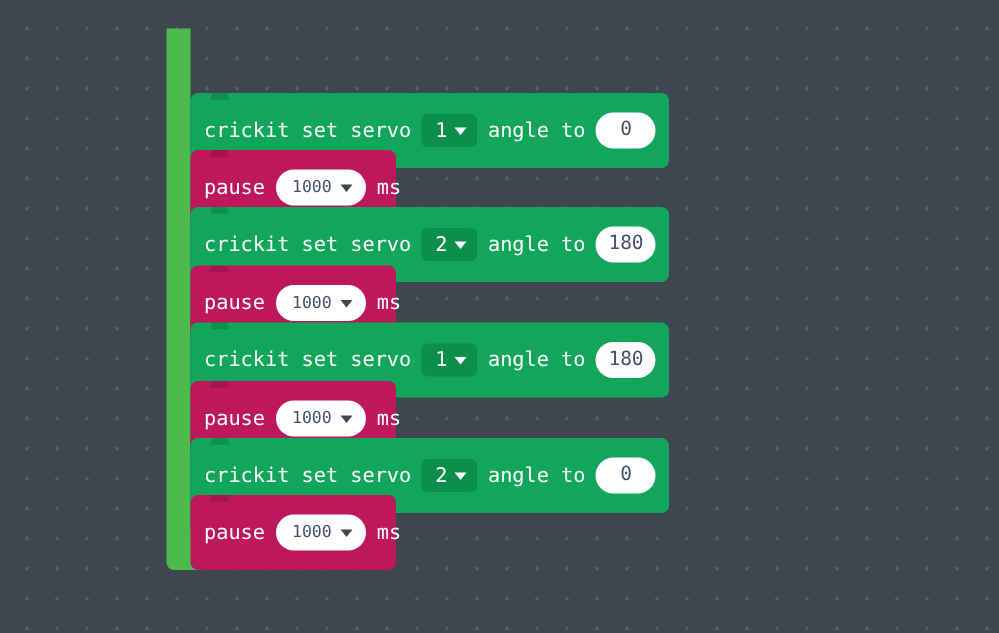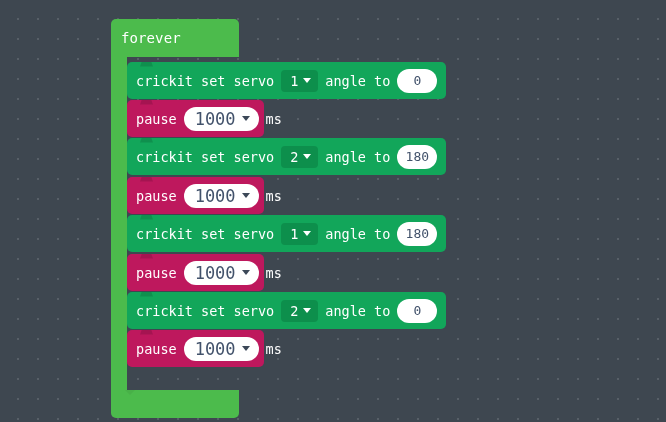--- a/index.html
+++ b/index.html
@@ -75,21 +75,21 @@
     width: 0; height: 0;
     border-left: 5px solid transparent;
     border-right: 5px solid transparent;
     border-top: 5px solid #45aa45;
     opacity: 0.55;
   }
 
   
   .stmt {
     position: absolute;
-    height: 37px;
+    height: 50px;
     border-radius: 5px;
     display: flex;
     align-items: center;
     box-sizing: border-box;
     padding: 0 9px;
     color: #ffffff;
     font-size: 13.5px;
     white-space: nowrap;
   }
   
@@ -161,40 +161,37 @@
   .field-pill {
     display: inline-flex;
     align-items: center;
     gap: 6px;
     background: #ffffff;
     border-radius: 14px;
     height: 24px;
     padding: 0 9px 0 11px;
     margin: 0 7px;
     color: #42526b;
-    font-size: 17px;
+    font-size: 11px;
     line-height: 14px;
   }
   .caret-dark {
     width: 0; height: 0;
     border-left: 4.5px solid transparent;
     border-right: 4.5px solid transparent;
     border-top: 5px solid #3c4858;
     display: inline-block;
   }
 </style>
 </head>
 <body>
 
 <div id="workspace">
 
   <div class="forever-block">
-    <div class="forever-head">
-      <span class="label">forever</span>
-    </div>
     <div class="forever-spine"></div>
     <div class="forever-foot"></div>
   </div>
 
   <div class="stmt crickit" style="top:62px;">
     <span class="txt">crickit set servo</span>
     <span class="field-dropdown">
       <span>1</span>
       <span class="caret"></span>
     </span>

